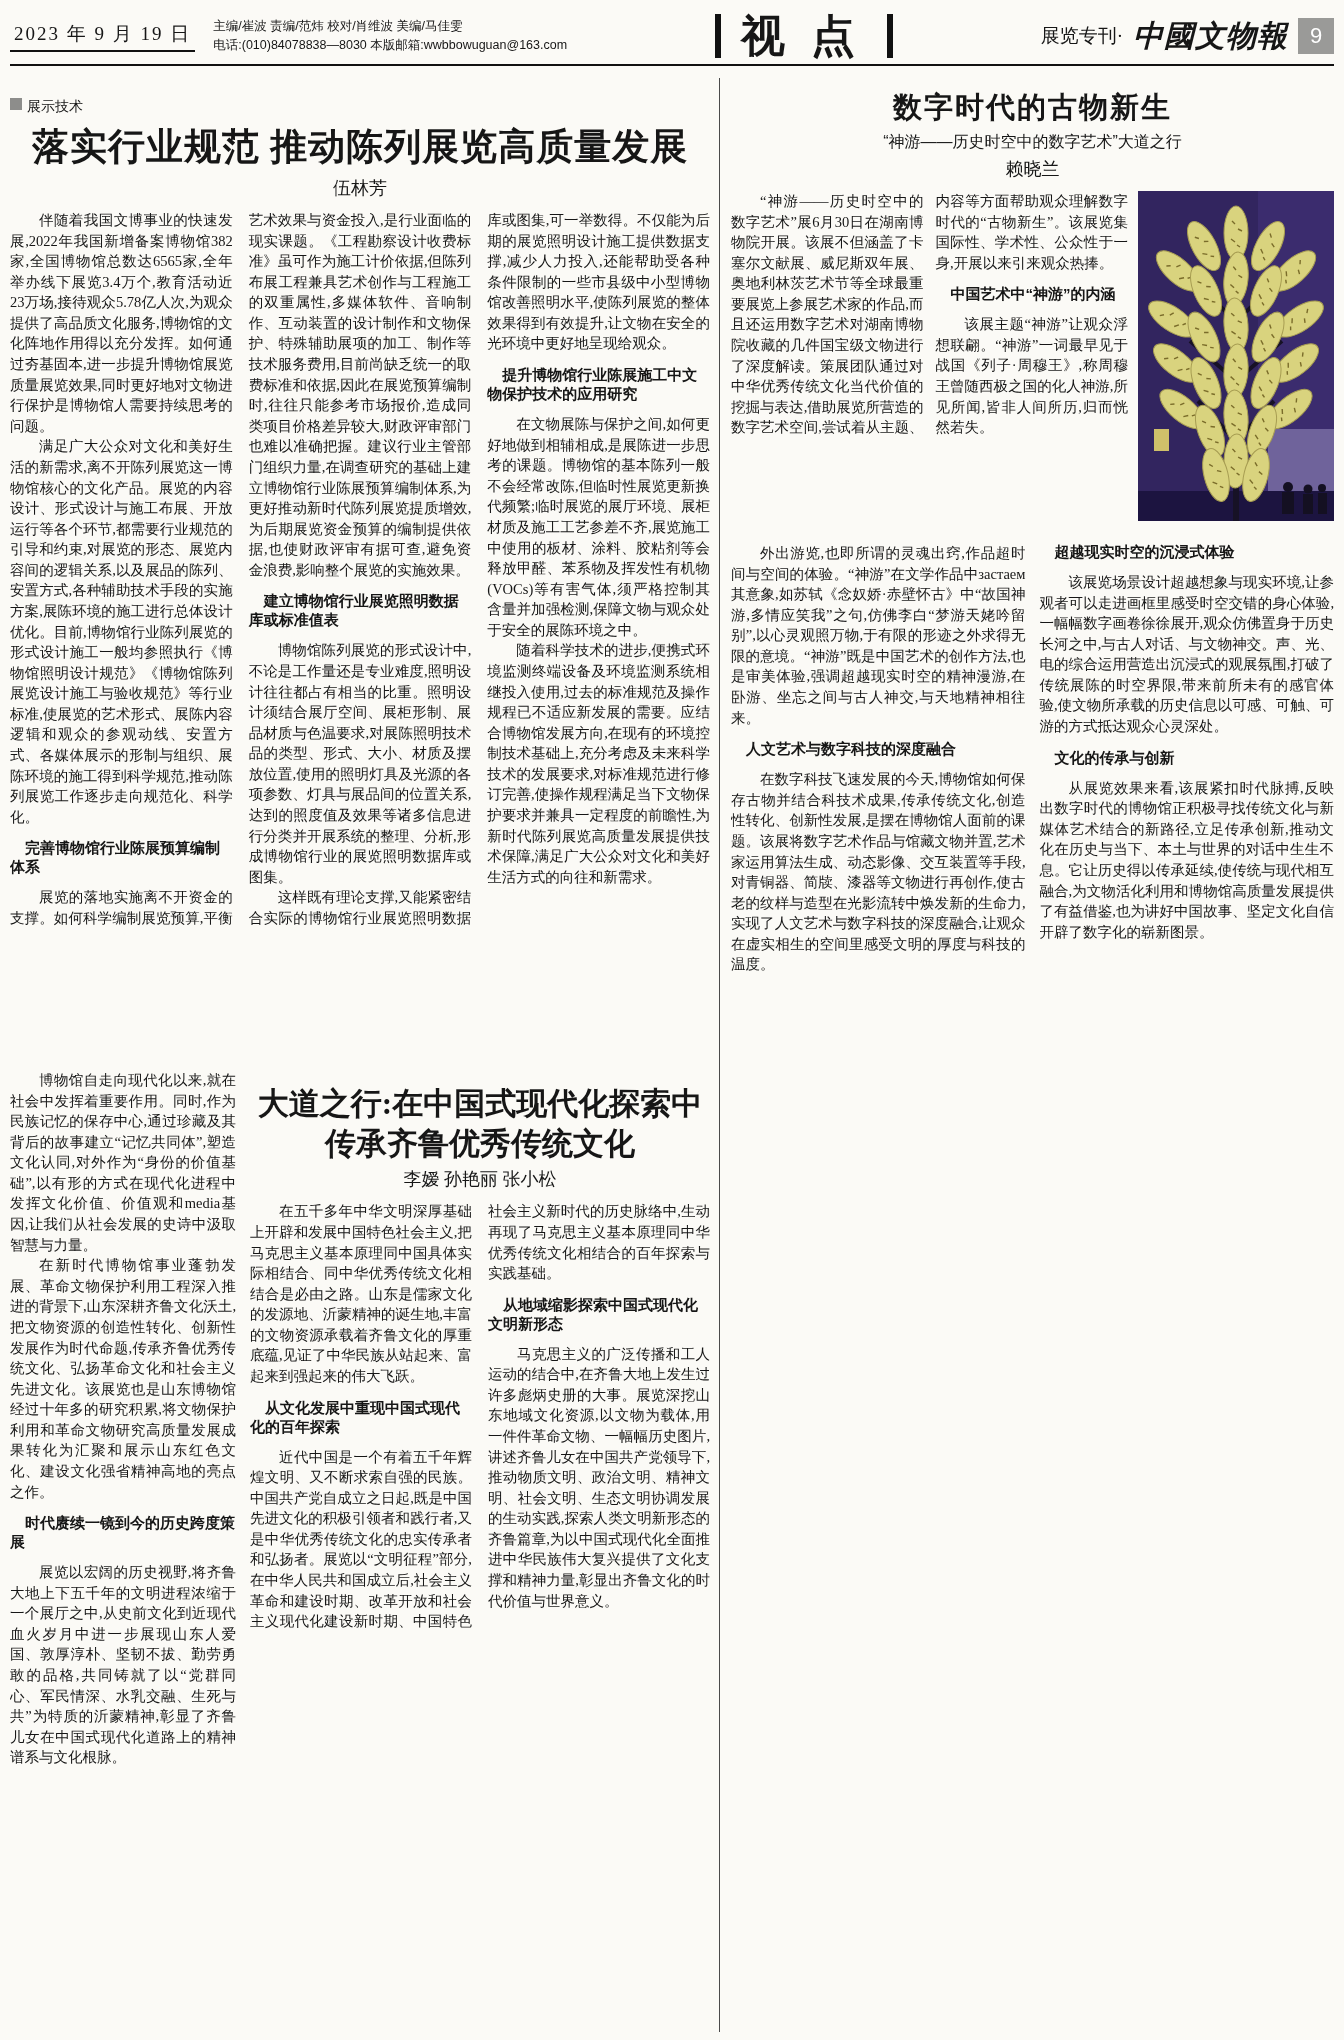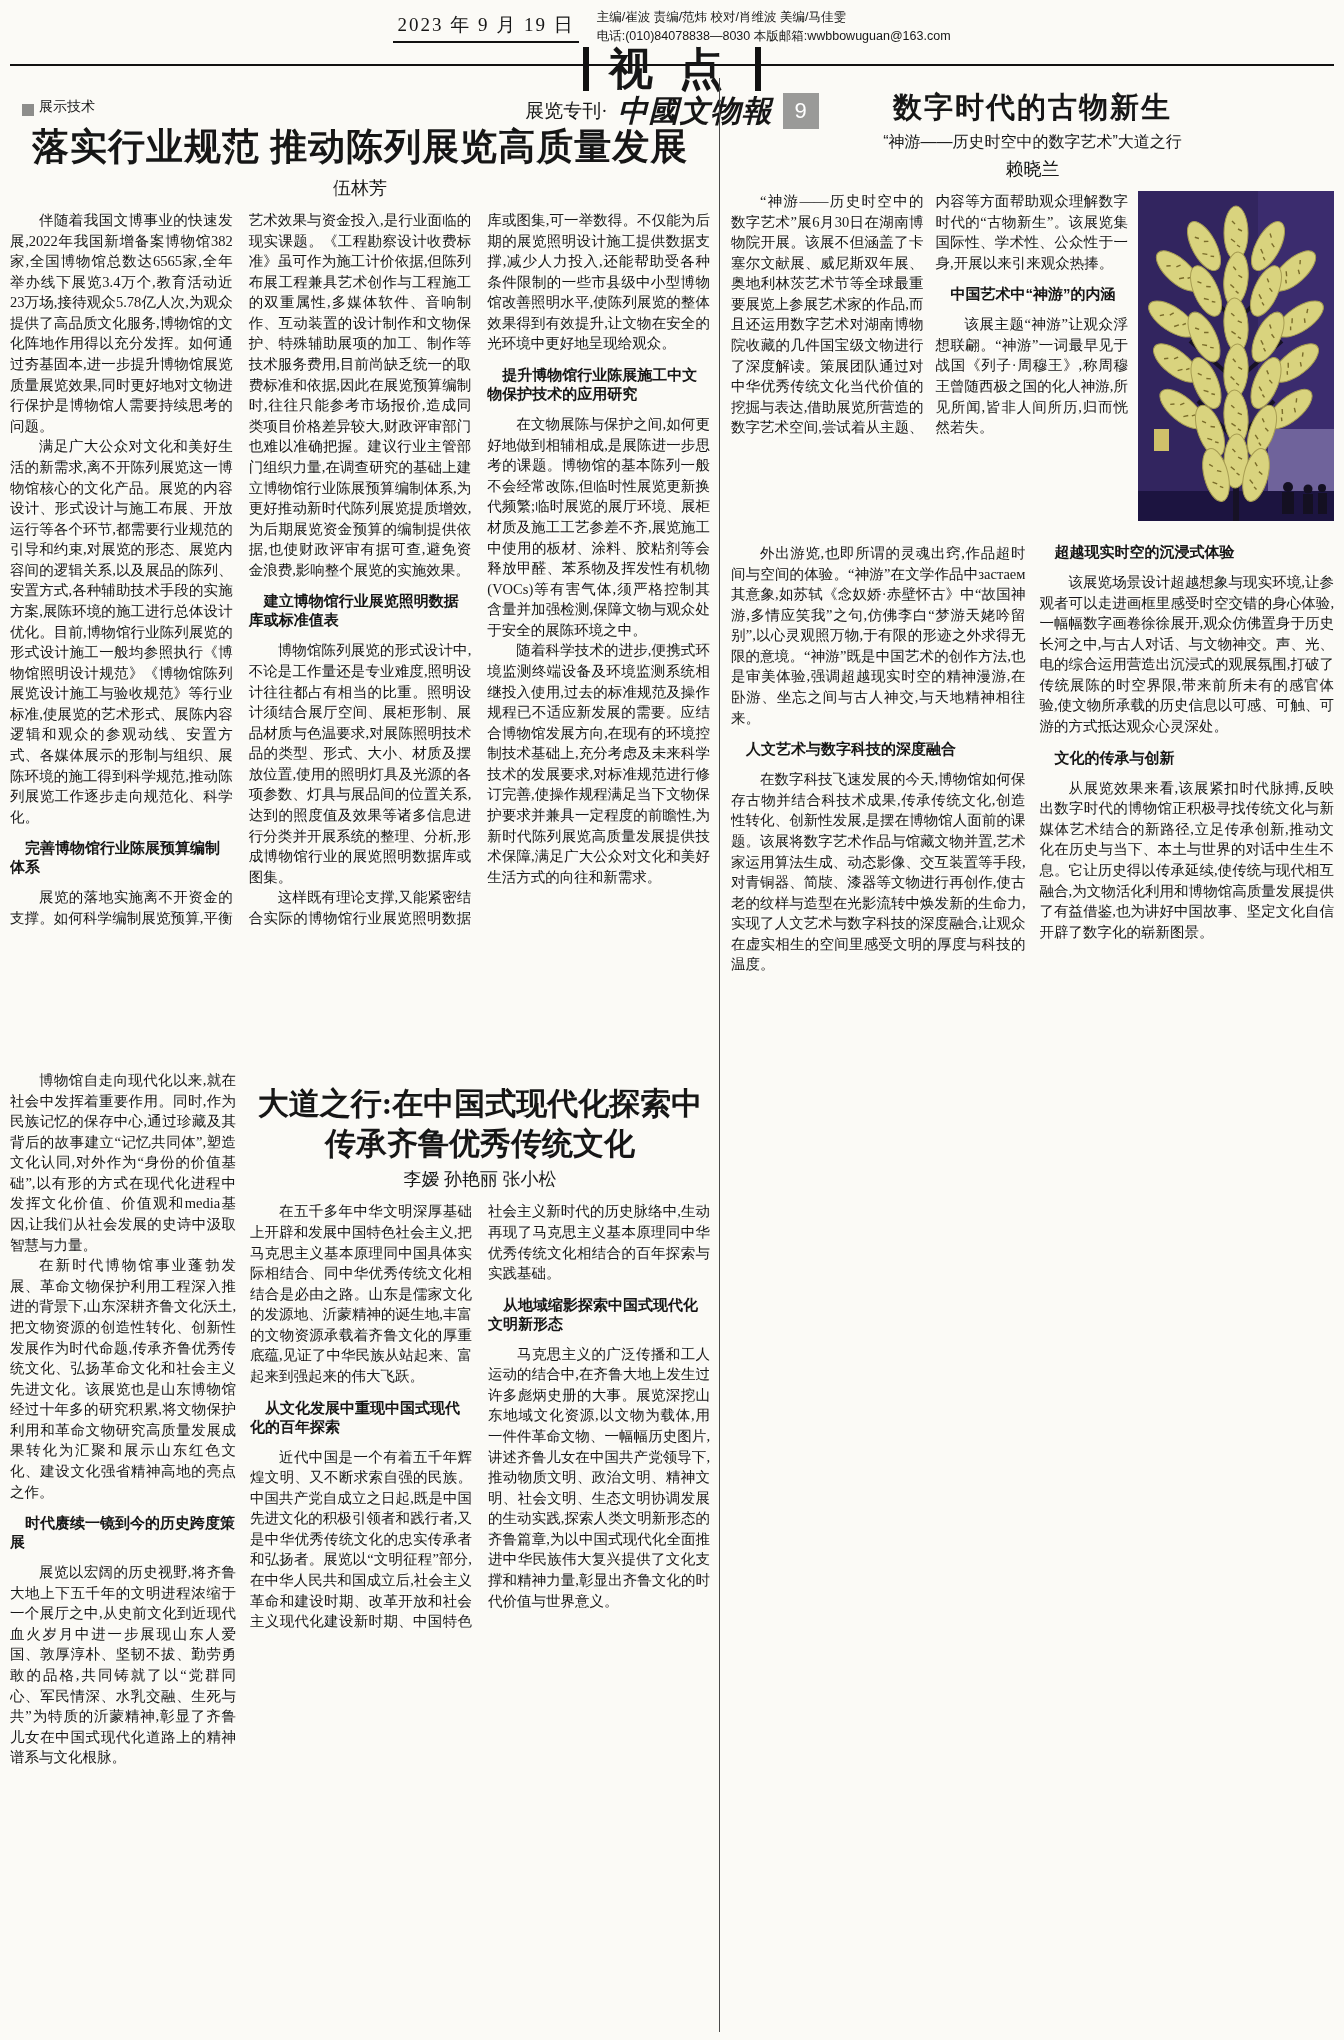--- a/index.html
+++ b/index.html
@@ -2,21 +2,21 @@
 <html><head>
 <meta charset="utf-8">
 <style>
   html,body{margin:0;padding:0;background:#d9d6cf;}
   .page{position:relative;width:1344px;height:2040px;margin:0 auto;background:#fbfaf6;
         font-family:"Liberation Serif","DejaVu Serif",serif;color:#161616;overflow:hidden;}
 
   
   .header{position:absolute;top:8px;left:10px;right:10px;height:56px;
           display:flex;align-items:center;justify-content:space-between;
-          border-bottom:2px solid #111;flex-direction:column;}
+          border-bottom:2px solid #111;}
   .hd-left{display:flex;align-items:center;gap:18px;}
   .hd-date{font-size:19px;letter-spacing:2px;border-bottom:2px solid #111;padding:0 4px 3px;}
   .hd-meta{font-family:"Liberation Sans","DejaVu Sans",sans-serif;font-size:12.5px;line-height:1.55;}
   .hd-title{font-family:"Liberation Sans","DejaVu Sans",sans-serif;font-weight:900;
             font-size:44px;letter-spacing:26px;padding:0 6px 0 20px;
             border-left:6px solid #111;border-right:6px solid #111;line-height:1.0;}
   .hd-right{display:flex;align-items:center;gap:10px;}
   .hd-edition{font-size:19px;}
   .hd-masthead{font-size:30px;font-weight:700;font-style:italic;letter-spacing:1px;
                font-family:"Liberation Serif","DejaVu Serif",serif;}
@@ -25,22 +25,22 @@
               font-family:"Liberation Sans","DejaVu Sans",sans-serif;}
 
   
   .para{margin:0;text-indent:2em;text-align:justify;font-size:14.5px;line-height:1.42;}
   .subhead{font-family:"Liberation Sans","DejaVu Sans",sans-serif;font-weight:700;
            font-size:15px;margin:12px 0 10px;text-indent:1em;}
   .byline{text-align:center;font-size:18px;margin:4px 0 10px;}
 
   
   .art-main{position:absolute;top:78px;left:10px;width:700px;height:982px;overflow:hidden;}
-  .kicker{display:flex;align-items:flex-end;gap:5px;
-          font-family:"Liberation Sans","DejaVu Sans",sans-serif;font-size:14px;margin:20px 12px 6px;}
+  .kicker{display:flex;align-items:flex-start;gap:5px;
+          font-family:"Liberation Sans","DejaVu Sans",sans-serif;font-size:14px;margin:20px 0 6px;}
   .kicker .sq{width:12px;height:12px;background:#8d8d8b;display:inline-block;}
   .art-main h1{margin:6px 0 2px;text-align:center;font-size:37px;letter-spacing:1px;
                font-weight:900;font-family:"Liberation Serif","DejaVu Serif",serif;}
   .cols-3{column-count:3;column-gap:16px;height:838px;overflow:hidden;margin-top:6px;}
 
   .art-mid{position:absolute;top:1070px;left:10px;width:700px;height:962px;overflow:hidden;
            display:flex;gap:14px;}
   .mid-colleft{width:226px;flex:none;overflow:hidden;}
   .mid-right{flex:1;display:flex;flex-direction:column;overflow:hidden;}
   .art-mid h1{margin:14px 0 0;text-align:center;font-size:31px;line-height:1.28;

